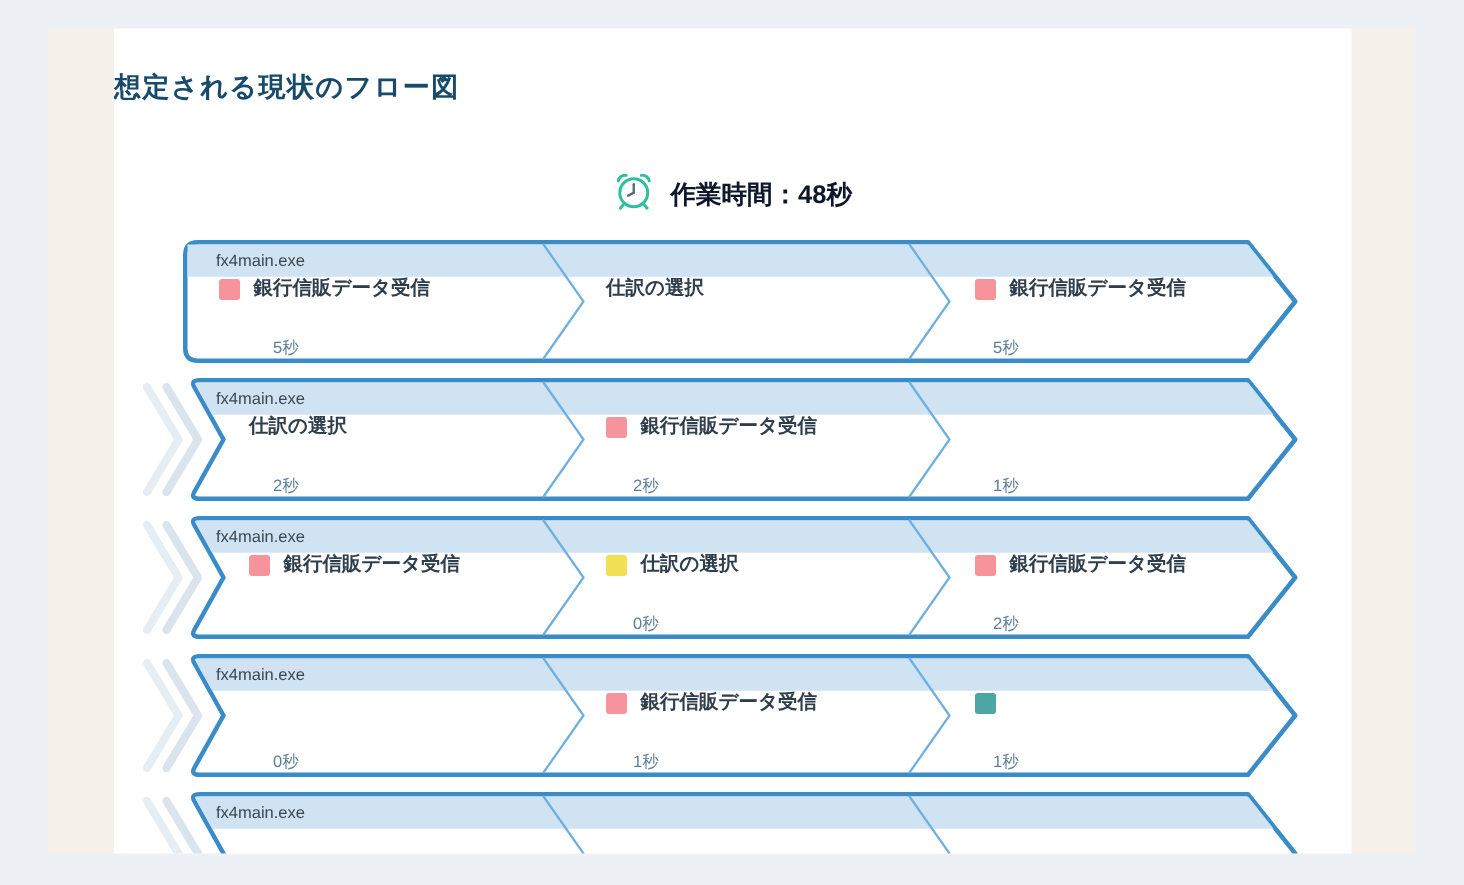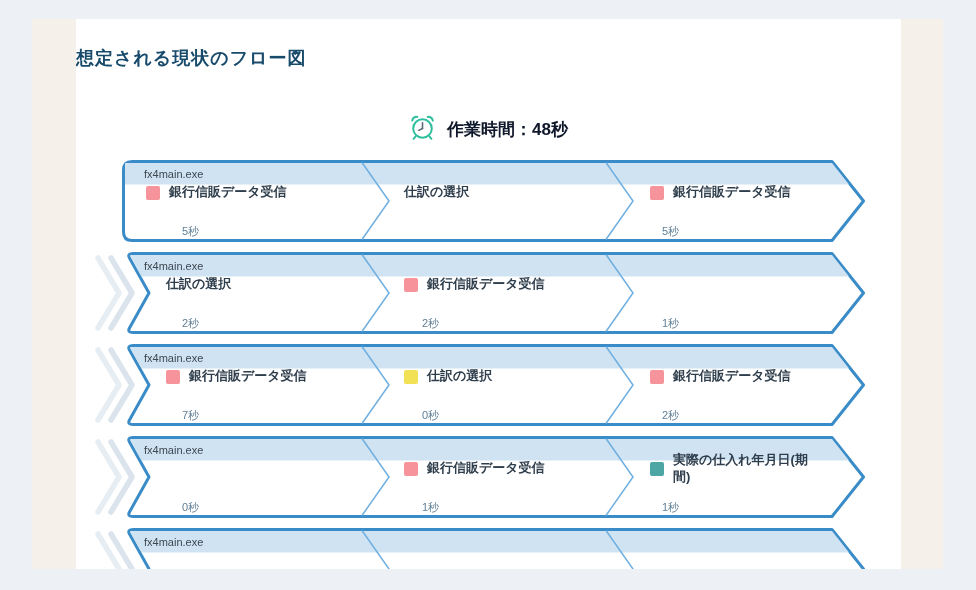--- a/index.html
+++ b/index.html
@@ -142,21 +142,20 @@
         <span class="step-label">銀行信販データ受信</span>
       </div>
       <div class="step s2">
         <span class="marker" style="display:inline-block;background:#f2e155"></span>
         <span class="step-label">仕訳の選択</span>
       </div>
       <div class="step s3">
         <span class="marker" style="display:inline-block;background:#f7939b"></span>
         <span class="step-label">銀行信販データ受信</span>
       </div>
-      <span class="time t1">7秒</span>
       <span class="time t2">0秒</span>
       <span class="time t3">2秒</span>
     </div>
 
     <div class="flow-row row-cont">
       <svg class="echo" width="46" height="78" viewBox="0 0 46 78">
         <path d="M4,4 L25,39 L4,74" fill="none" stroke="#e7eef3" stroke-width="5.5" stroke-linecap="round" stroke-linejoin="round"></path>
         <path d="M17,4 L38,39 L17,74" fill="none" stroke="#dbe4ec" stroke-width="5.5" stroke-linecap="round" stroke-linejoin="round"></path>
       </svg>
       <svg class="shape" width="744" height="82" viewBox="0 0 744 82">
@@ -165,21 +164,20 @@
         <path d="M240,2.5 L267,41 L240,79.5" fill="none" stroke="#6fafe0" stroke-width="1.5"></path>
         <path d="M484,2.5 L511,41 L484,79.5" fill="none" stroke="#6fafe0" stroke-width="1.5"></path>
       </svg>
       <span class="app-label">fx4main.exe</span>
       <div class="step s2">
         <span class="marker" style="display:inline-block;background:#f7939b"></span>
         <span class="step-label">銀行信販データ受信</span>
       </div>
       <div class="step s3">
         <span class="marker" style="display:inline-block;background:#4da5a4"></span>
-        <span class="step-label">実際の仕入れ年月日(期間)</span>
       </div>
       <span class="time t1">0秒</span>
       <span class="time t2">1秒</span>
       <span class="time t3">1秒</span>
     </div>
 
     <div class="flow-row row-cont">
       <svg class="echo" width="46" height="78" viewBox="0 0 46 78">
         <path d="M4,4 L25,39 L4,74" fill="none" stroke="#e7eef3" stroke-width="5.5" stroke-linecap="round" stroke-linejoin="round"></path>
         <path d="M17,4 L38,39 L17,74" fill="none" stroke="#dbe4ec" stroke-width="5.5" stroke-linecap="round" stroke-linejoin="round"></path>

